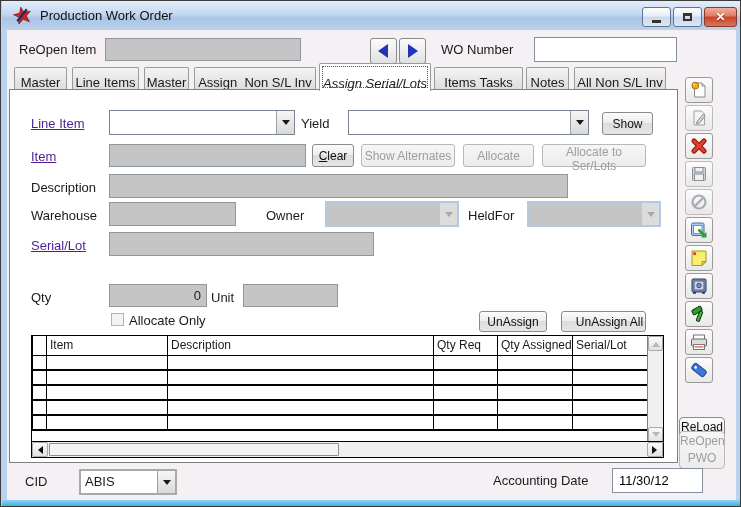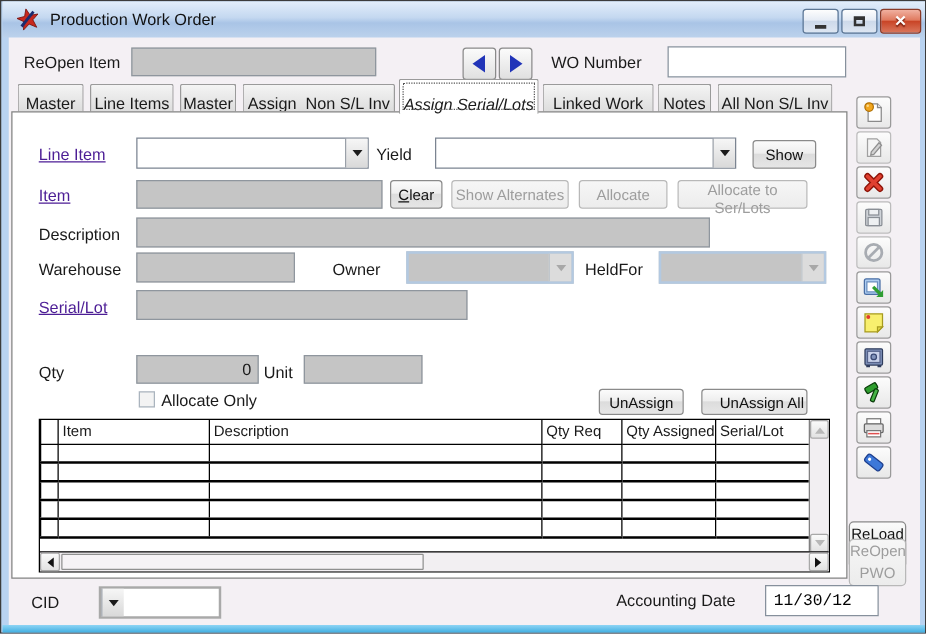--- a/index.html
+++ b/index.html
@@ -15,21 +15,21 @@
   .winbtn.close { background:linear-gradient(#f0b0a0, #e07a5f 45%, #c94426 50%, #d9765c); border-color:#8a3a28; }
   .glyph-min { width:9px; height:3px; background:#333; margin-top:8px; }
   .glyph-max { width:9px; height:8px; border:2px solid #333; border-top-width:3px; }
   .glyph-close { color:#fff; font-size:12px; font-weight:bold; text-shadow:0 1px 1px #7a2010; line-height:1; }
   .client { position:absolute; left:6px; top:29px; width:729px; height:471px; background:#f4f0f4; }
   .bottom-strip { position:absolute; left:1px; top:499px; width:739px; height:7px;
     background:linear-gradient(#8ed4f4, #35a9de); }
   .lbl { position:absolute; white-space:nowrap; color:#1a1a1a; }
   .link { color:#4c1d95; text-decoration:underline; cursor:pointer; }
   .field { position:absolute; background:#c5c5c5; border:1px solid #8f969e; }
-  .input { position:absolute; background:#fff; border:1px solid #86909c; font-family:Liberation Mono, monospace; font-size:13px; padding:2px 6px; }
+  .input { position:absolute; background:#fff; border:1px solid #86909c; font-family:Liberation Sans, sans-serif; font-size:13px; padding:2px 6px; }
   .btn { position:absolute; border:1px solid #8a8a8a; border-radius:3px; color:#111; font-size:12px; text-align:center;
     background:linear-gradient(#fbfbfb, #eeeeee 45%, #dcdcdc 50%, #e6e6e6); cursor:pointer; }
   .btn.disabled { color:#9d9d9d; border-color:#b8b8b8; background:linear-gradient(#f6f6f6, #ececec); cursor:default; }
   .btn.stack { font-size:12px; line-height:1.4; border-radius:4px; }
   
   .combo { position:absolute; display:flex; background:#fff; border:1px solid #7b8491; }
   .combo .cbox { flex:1; padding:3px 4px; font-size:13px; overflow:hidden; white-space:nowrap; }
   .combo .cbtn { width:18px; border-left:1px solid #9aa0a8; background:linear-gradient(#f6f6f6,#d9d9d9);
     display:flex; align-items:center; justify-content:center; cursor:pointer; }
   .combo .arr { width:0; height:0; border:4px solid transparent; border-top:5px solid #1a1a1a; margin-top:4px; }
@@ -104,21 +104,21 @@
       <span class="nav-tri-r" data-name="arrow-right-icon"></span>
     </div>
   <span class="lbl" style="left:440px; top:41px;" data-name="wo-number-label">WO Number</span>
   <input class="input" style="left: 533px; top: 36px; width: 143px; height: 25px;" data-name="wo-number-input" value="">
 
   <div class="tab" style="left:13px;  width:53px;" data-name="tab-master"><span>Master</span></div>
   <div class="tab" style="left:71px;  width:67px;" data-name="tab-line-items"><span>Line Items</span></div>
   <div class="tab" style="left:143px; width:45px;" data-name="tab-yields"><span>Master</span></div>
   <div class="tab" style="left:193px; width:122px;" data-name="tab-assign-non-sl-inv"><span>Assign  Non S/L Inv</span></div>
   <div class="tab active" style="left:318px; width:112px;" data-name="tab-assign-serial-lots"><span>Assign Serial/Lots</span></div>
-  <div class="tab" style="left:433px; width:89px;" data-name="tab-linked-tasks"><span>Linked Work</span></div>
+  <div class="tab" style="left:433px; width:89px;" data-name="tab-linked-tasks"><span>Items Tasks</span></div>
   <div class="tab" style="left:525px; width:43px;" data-name="tab-notes"><span>Notes</span></div>
   <div class="tab" style="left:573px; width:92px;" data-name="tab-all-non-sl-inv"><span>All Non S/L Inv</span></div>
 
   <div class="panel" data-name="assign-serial-lots-panel"></div>
 
   <span class="lbl link" style="left:30px; top:115px;" data-name="line-item-link">Line Item</span>
   <div class="combo" style="left:108px; top:109px; width:186px; height:25px;" data-name="line-item-combo">
     <span class="cbox"></span>
     <span class="cbtn" data-name="line-item-combo-dropdown-button">
         <span class="arr" data-name="chevron-down-icon"></span>
@@ -333,20 +333,21 @@
         <circle cx="5.8" cy="10" r="1.3" fill="#ffffff"></circle>
       </g>
     </svg>
   </div>
 
   <button class="btn stack" style="left:678px; top:388px; width:46px; height:38px;margin-top:28px;" data-name="reload-boms-button">ReLoad BOMs</button>
   <button class="btn stack disabled" style="left:678px; top:430px; width:46px; height:38px;" data-name="reopen-pwo-button">ReOpen PWO</button>
 
   <span class="lbl" style="left:24px; top:473px;" data-name="cid-label">CID</span>
   <div class="combo" style="left:78px; top:468px; width:98px; height:26px; border:2px solid #a9a9a9;" data-name="cid-combo">
+    <span class="cbox">ABIS</span>
     <span class="cbtn" data-name="cid-combo-dropdown-button">
         <span class="arr" data-name="chevron-down-icon"></span>
       </span>
   </div>
   <span class="lbl" style="left:492px; top:472px;" data-name="accounting-date-label">Accounting Date</span>
   <input class="input" style="left: 611px; top: 467px; width: 91px; height: 25px;" data-name="accounting-date-input" value="11/30/12">
 
   <div class="bottom-strip" data-name="window-bottom-frame"></div>
 </div>
 

